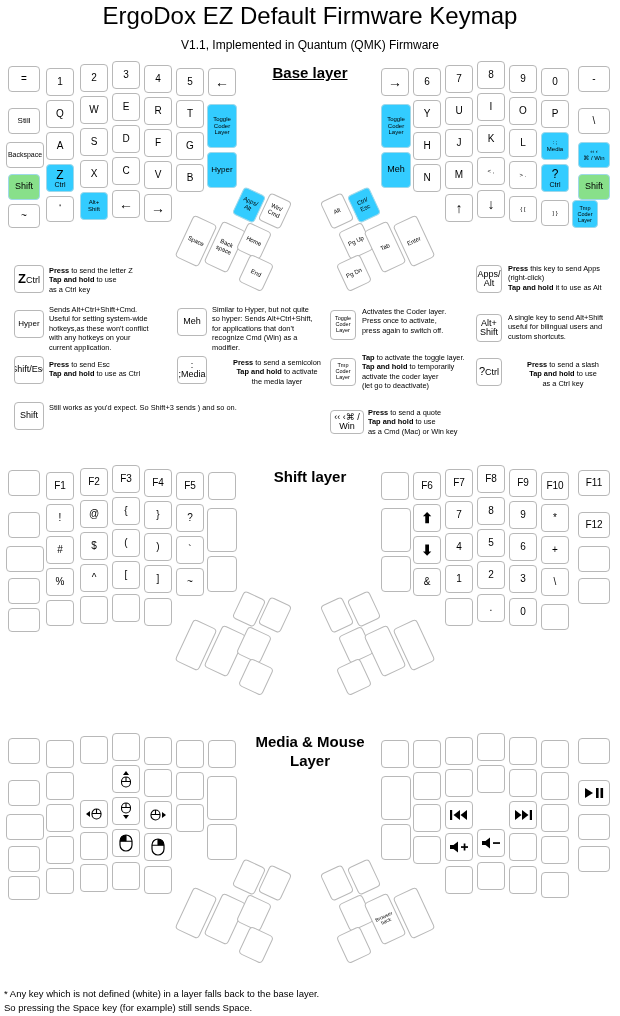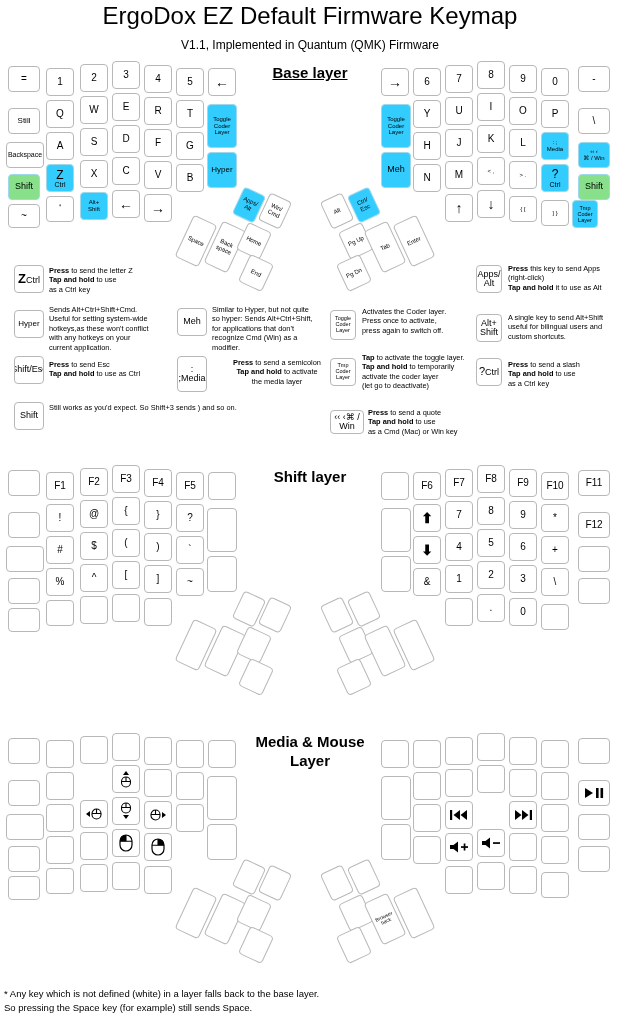--- a/index.html
+++ b/index.html
@@ -349,21 +349,21 @@
 <div class="legend-text" style="left:49px; top:403px; width:210px;">Still works as you'd expect. So Shift+3 sends ) and so on.</div>
 
 <div class="legend-key cyan" style="left:177px; top:308px; width:30px; height:28px; font-size:9px;">Meh</div>
 <div class="legend-text" style="left:212px; top:305px; width:130px;">Similar to Hyper, but not quite<br>so hyper: Sends Alt+Ctrl+Shift,<br>for applications that don't<br>recognize Cmd (Win) as a<br>modifier.</div>
 
 <div class="legend-key cyan" style="left:330px; top:310px; width:26px; height:30px;">
     <span class="tiny" style="font-size:5.5px;">Toggle<br>Coder<br>Layer</span>
   </div>
 <div class="legend-text" style="left:362px; top:307px; width:130px;">Activates the Coder layer.<br>Press once to activate,<br>press again to switch off.</div>
 
-<div class="legend-key cyan" style="left:177px; top:356px; width:30px; height:36px;">
+<div class="legend-key cyan" style="left:177px; top:356px; width:30px; height:28px;">
     <span><span class="tiny">: ;</span><span class="tiny">Media</span></span>
   </div>
 <div class="legend-text" style="left:212px; top:358px; width:130px;text-align:center;"><b>Press</b> to send a semicolon<br><b>Tap and hold</b> to activate<br>the media layer</div>
 
 <div class="legend-key cyan" style="left:330px; top:358px; width:26px; height:28px;">
     <span class="tiny" style="font-size:5.5px;">Tmp<br>Coder<br>Layer</span>
   </div>
 <div class="legend-text" style="left:362px; top:353px; width:135px;"><b>Tap</b> to activate the toggle layer.<br><b>Tap and hold</b> to temporarily<br>activate the coder layer<br>(let go to deactivate)</div>
 
 <div class="legend-key cyan" style="left:330px; top:410px; width:34px; height:24px;">
@@ -377,21 +377,21 @@
 <div class="legend-text" style="left:508px; top:264px; width:110px;"><b>Press</b> this key to send Apps<br>(right-click)<br><b>Tap and hold</b> it to use as Alt</div>
 
 <div class="legend-key cyan" style="left:476px; top:314px; width:26px; height:28px;">
     <span class="tiny">Alt+<br>Shift</span>
   </div>
 <div class="legend-text" style="left:508px; top:313px; width:110px;">A single key to send Alt+Shift<br>useful for bilingual users and<br>custom shortcuts.</div>
 
 <div class="legend-key cyan" style="left:476px; top:358px; width:26px; height:28px;">
     <span><span style="font-size:11px;">?</span><span class="sub">Ctrl</span></span>
   </div>
-<div class="legend-text" style="left:508px; top:360px; width:110px;"><b>Press</b> to send a slash<br><b>Tap and hold</b> to use<br>as a Ctrl key</div>
+<div class="legend-text" style="left:508px; top:360px; width:110px;text-align:center;"><b>Press</b> to send a slash<br><b>Tap and hold</b> to use<br>as a Ctrl key</div>
 
 <div class="layer-title" style="left:250px; top:468px; width:120px;">Shift layer</div>
 
 <div class="key" style="left:8px; top:470px; width:32px; height:26px;"></div>
 <div class="key" style="left:46px; top:472px; width:28px; height:28px;">
     <span>F1</span>
   </div>
 <div class="key" style="left:80px; top:468px; width:28px; height:28px;">
     <span>F2</span>
   </div>

